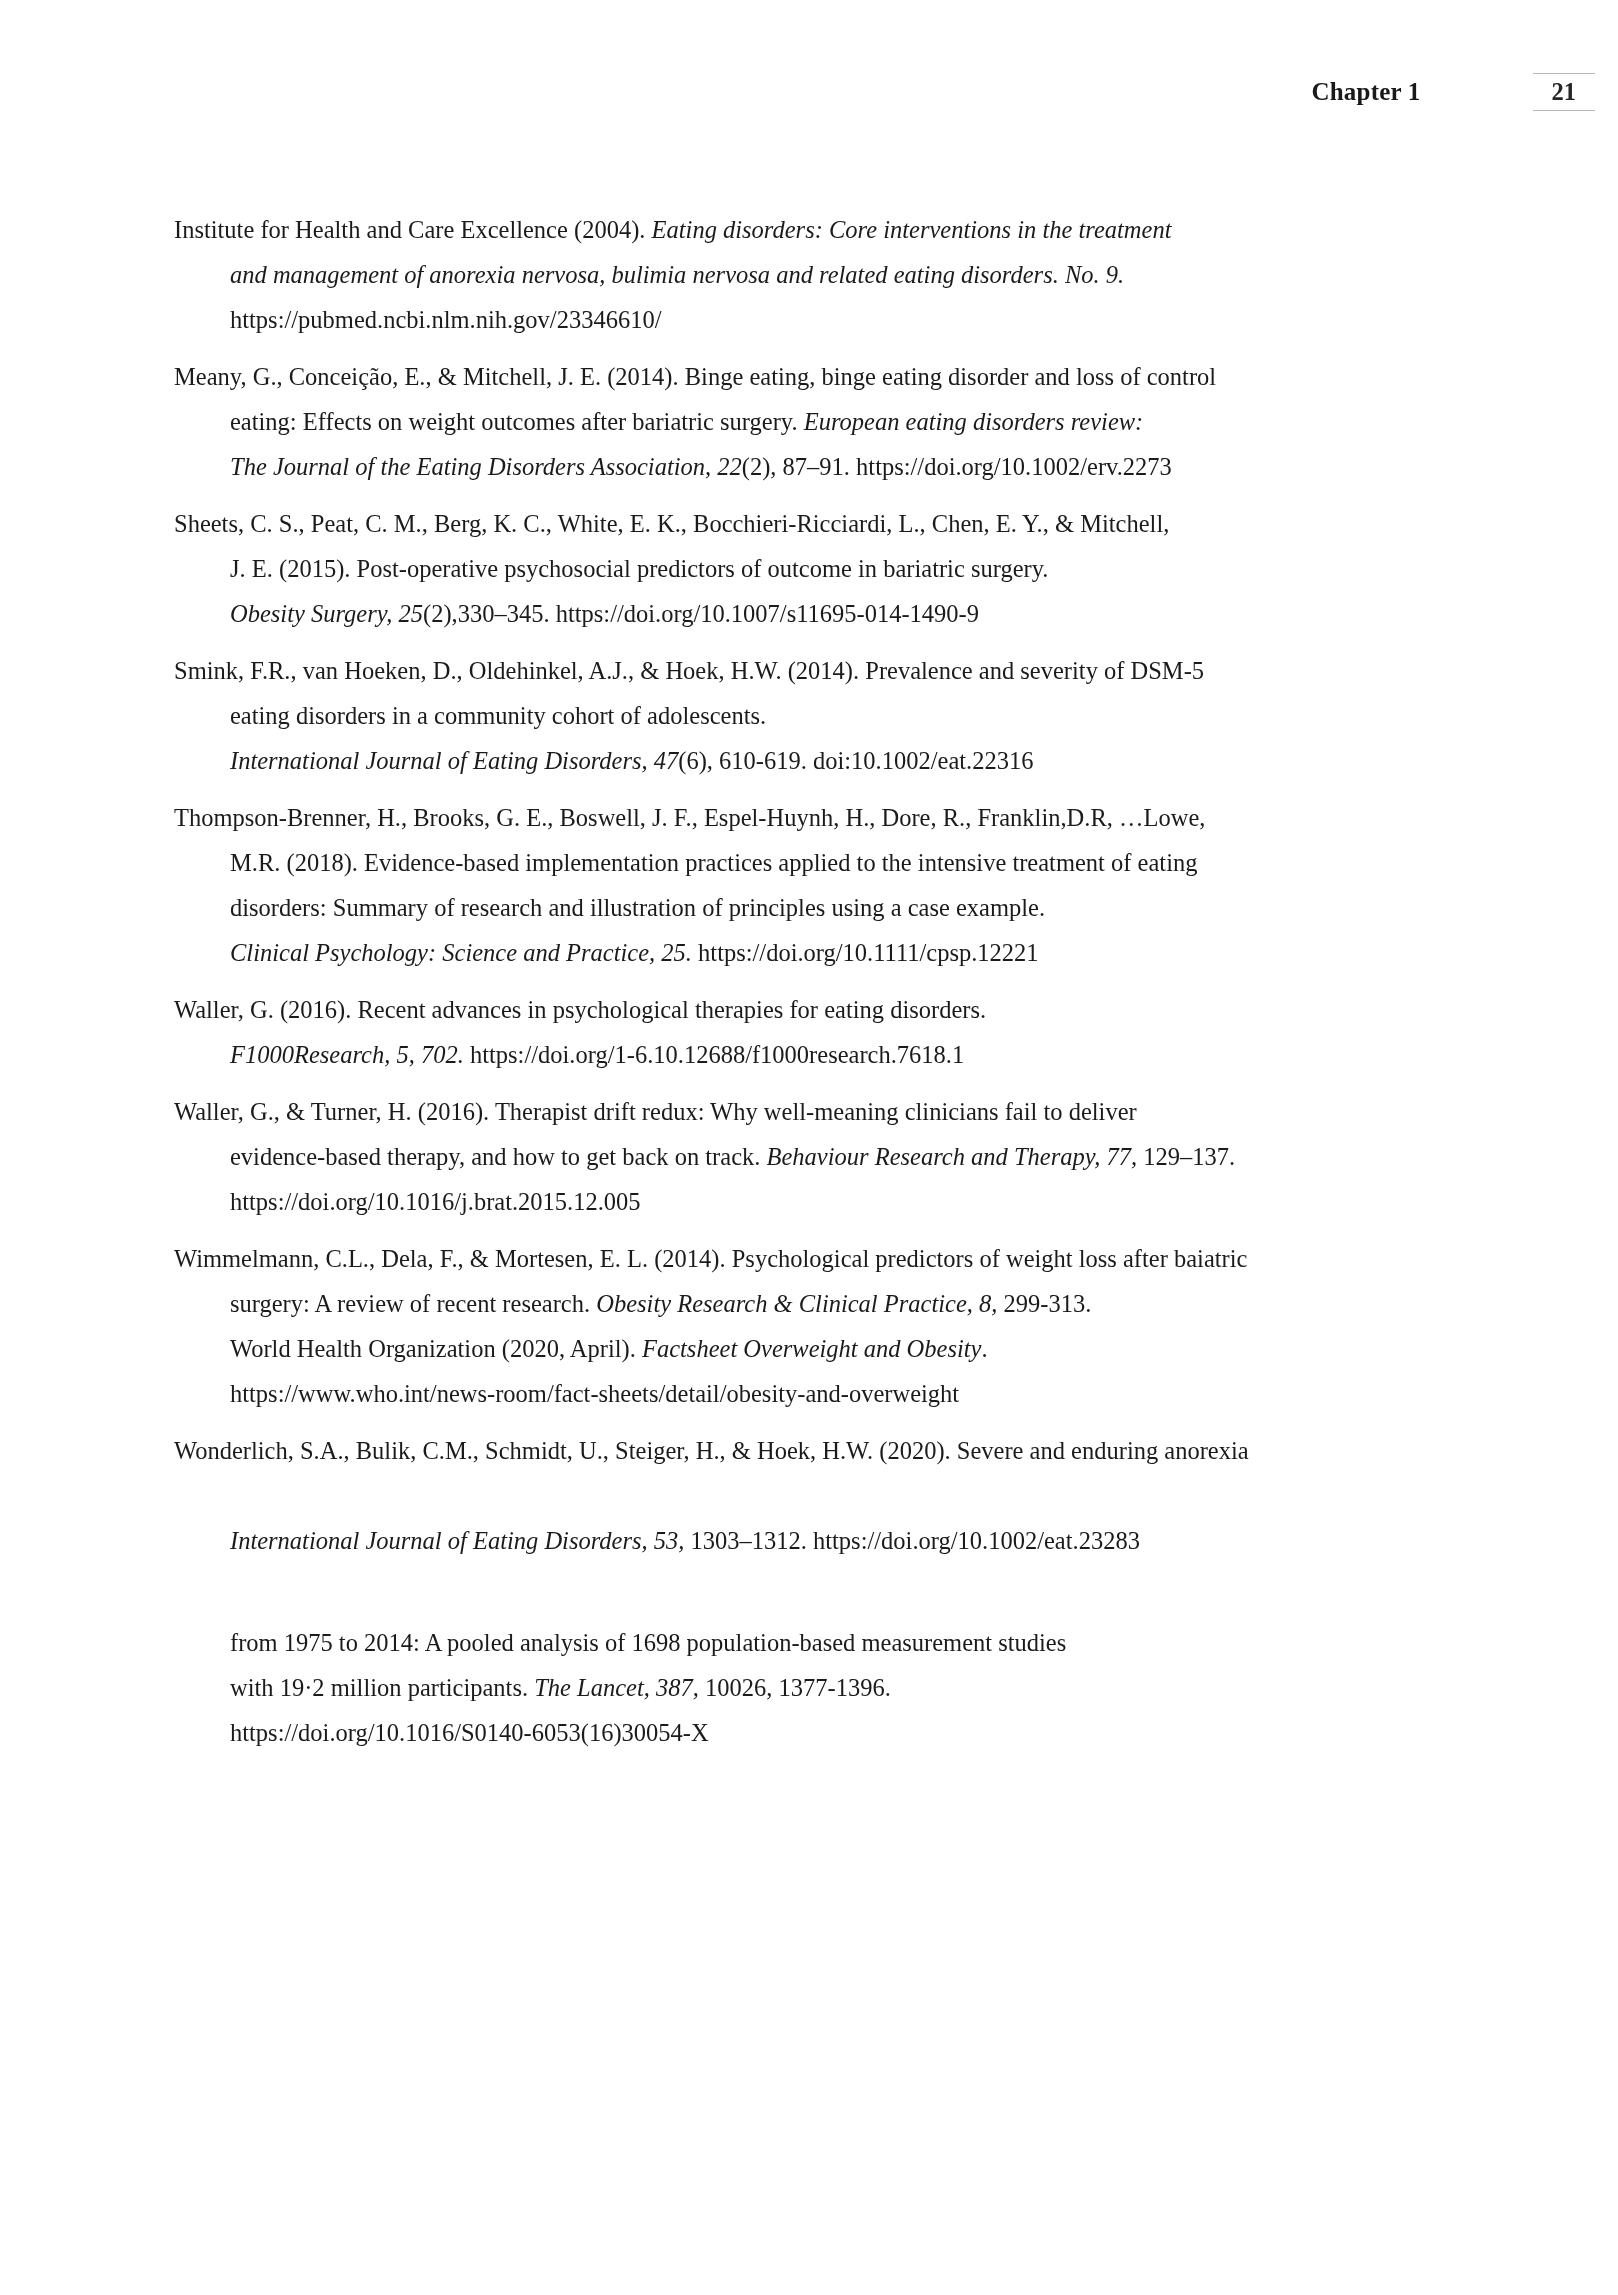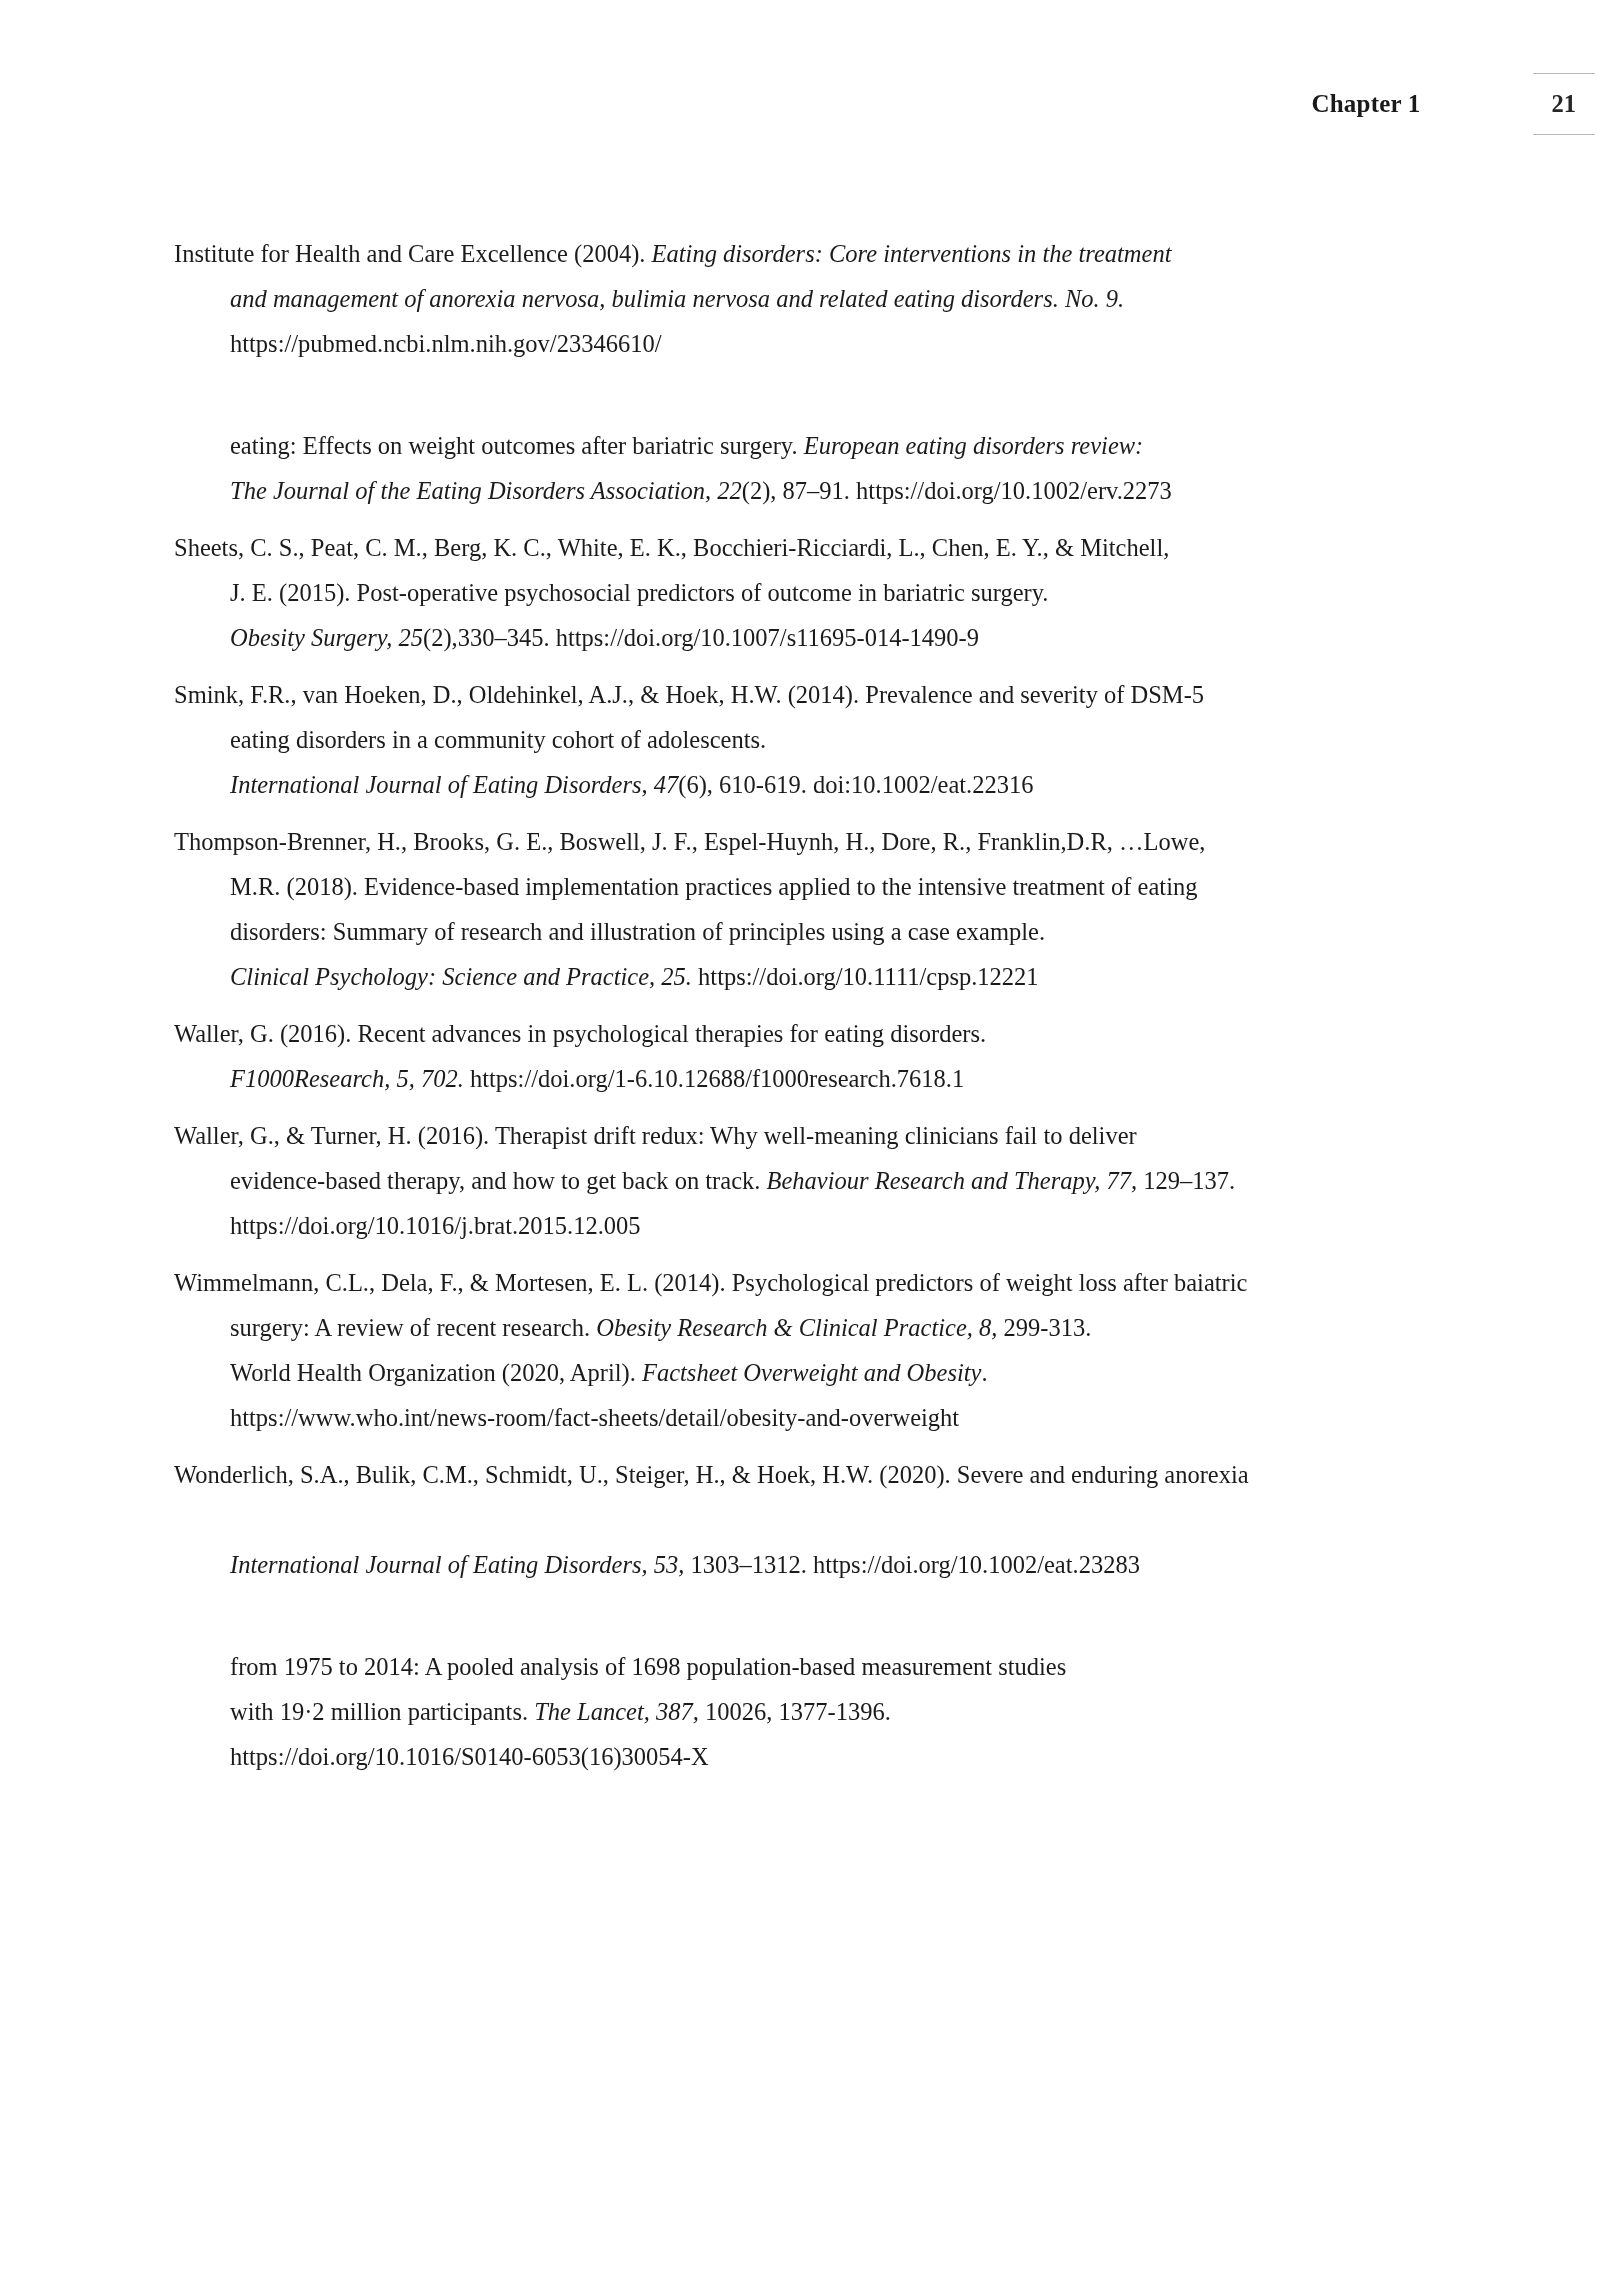--- a/index.html
+++ b/index.html
@@ -26,21 +26,21 @@
   .chapter-label {
     font-weight: 700;
     font-size: 25px;
     color: #1a1a1a;
     letter-spacing: 0.2px;
   }
   .page-number-box {
     margin-left: 69px;
     border-top: 1.5px solid #b9b9b9;
     border-bottom: 1.5px solid #b9b9b9;
-    padding: 16px 19px;
+    padding: 4px 19px;
     font-weight: 700;
     font-size: 24.5px;
     color: #262626;
   }
   .refs {
     margin-top: 96px;
     margin-left: 162px;
     width: 1301px;
     font-size: 24.5px;
     line-height: 45px;
@@ -60,21 +60,21 @@
 </head>
 <body>
 
 <div class="page-header">
   <span class="chapter-label">Chapter 1</span>
   <span class="page-number-box">21</span>
 </div>
 
 <div class="refs">
     <p class="ref"><span>Institute for Health and Care Excellence (2004). </span><em>Eating disorders: Core interventions in the treatment</em><br><em>and management of anorexia nervosa, bulimia nervosa and related eating disorders. No. 9.</em><br><span>https://pubmed.ncbi.nlm.nih.gov/23346610/</span></p>
-    <p class="ref"><br><span>eating: Effects on weight outcomes after bariatric surgery. </span><em>European eating disorders review:</em><br><em>The Journal of the Eating Disorders Association, 22</em><span>(2), 87–91. https://doi.org/10.1002/erv.2273</span></p>
+    <p class="ref"><span>Meany, G., Conceição, E., &amp; Mitchell, J. E. (2014). Binge eating, binge eating disorder and loss of control</span><br><span>eating: Effects on weight outcomes after bariatric surgery. </span><em>European eating disorders review:</em><br><em>The Journal of the Eating Disorders Association, 22</em><span>(2), 87–91. https://doi.org/10.1002/erv.2273</span></p>
     <p class="ref"><span>Sheets, C. S., Peat, C. M., Berg, K. C., White, E. K., Bocchieri-Ricciardi, L., Chen, E. Y., &amp; Mitchell,</span><br><span>J. E. (2015). Post-operative psychosocial predictors of outcome in bariatric surgery.</span><br><em>Obesity Surgery, 25</em><span>(2),330–345. https://doi.org/10.1007/s11695-014-1490-9</span></p>
     <p class="ref"><span>Smink, F.R., van Hoeken, D., Oldehinkel, A.J., &amp; Hoek, H.W. (2014). Prevalence and severity of DSM-5</span><br><span>eating disorders in a community cohort of adolescents.</span><br><em>International Journal of Eating Disorders, 47</em><span>(6), 610-619. doi:10.1002/eat.22316</span></p>
     <p class="ref"><span>Thompson-Brenner, H., Brooks, G. E., Boswell, J. F., Espel-Huynh, H., Dore, R., Franklin,D.R, …Lowe,</span><br><span>M.R. (2018). Evidence-based implementation practices applied to the intensive treatment of eating</span><br><span>disorders: Summary of research and illustration of principles using a case example.</span><br><em>Clinical Psychology: Science and Practice, 25.</em><span> https://doi.org/10.1111/cpsp.12221</span></p>
     <p class="ref"><span>Waller, G. (2016). Recent advances in psychological therapies for eating disorders.</span><br><em>F1000Research, 5, 702.</em><span> https://doi.org/1-6.10.12688/f1000research.7618.1</span></p>
     <p class="ref"><span>Waller, G., &amp; Turner, H. (2016). Therapist drift redux: Why well-meaning clinicians fail to deliver</span><br><span>evidence-based therapy, and how to get back on track. </span><em>Behaviour Research and Therapy, 77,</em><span> 129–137.</span><br><span>https://doi.org/10.1016/j.brat.2015.12.005</span></p>
     <p class="ref"><span>Wimmelmann, C.L., Dela, F., &amp; Mortesen, E. L. (2014). Psychological predictors of weight loss after baiatric</span><br><span>surgery: A review of recent research. </span><em>Obesity Research &amp; Clinical Practice, 8,</em><span> 299-313.</span><br><span>World Health Organization (2020, April). </span><em>Factsheet Overweight and Obesity</em><span>.</span><br><span>https://www.who.int/news-room/fact-sheets/detail/obesity-and-overweight</span></p>
     <p class="ref"><span>Wonderlich, S.A., Bulik, C.M., Schmidt, U., Steiger, H., &amp; Hoek, H.W. (2020). Severe and enduring anorexia</span><br><br><em>International Journal of Eating Disorders, 53,</em><span> 1303–1312. https://doi.org/10.1002/eat.23283</span></p>
     <p class="ref"><br><span>from 1975 to 2014: A pooled analysis of 1698 population-based measurement studies</span><br><span>with 19·2 million participants. </span><em>The Lancet, 387,</em><span> 10026, 1377-1396.</span><br><span>https://doi.org/10.1016/S0140-6053(16)30054-X</span></p>
   </div>
 

